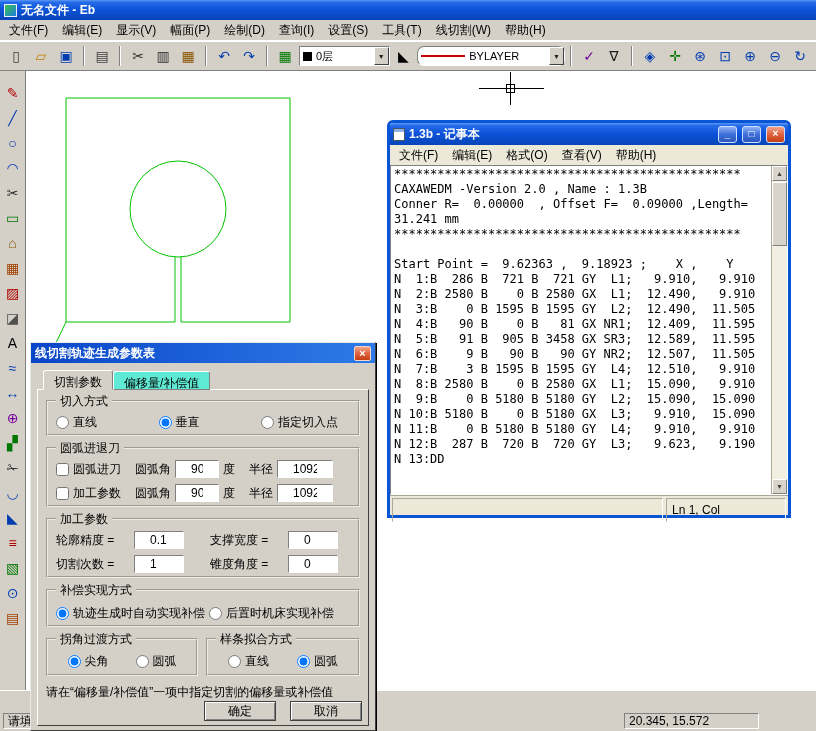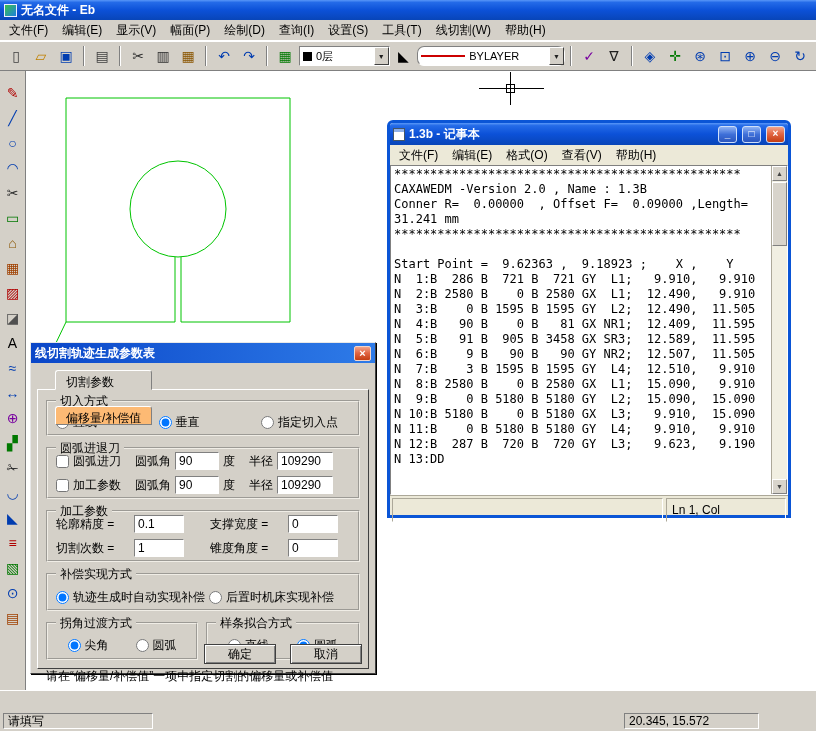--- a/index.html
+++ b/index.html
@@ -86,50 +86,50 @@
   .sbtn.up { top:0; } .sbtn.down { bottom:0; }
   .sthumb { position:absolute; left:0; top:16px; width:15px; height:64px; background:#D8D4CB;
     border:1px solid; border-color:#fff #808080 #808080 #fff; }
   .np-status { height:20px; background:#ECE9D8; border-top:1px solid #ACA899; display:flex; gap:3px;
     padding:2px 2px 0; font-size:12px; }
   .np-sp { border:1px solid; border-color:#ACA899 #fff #fff #ACA899; height:24px; padding:3px 5px;
     display:flex; align-items:center; }
   .np-sp.left { flex:1; } .np-sp.right { width:120px; }
 
   
-  .dialog { position:absolute; left:30px; top:342px; width:346px; height:332px; z-index:20;
+  .dialog { position:absolute; left:30px; top:342px; width:346px; height:389px; z-index:20;
     background:#D4D0C8; border:1px solid; border-color:#E8E8E8 #404040 #404040 #E8E8E8;
     box-shadow:1px 1px 0 #000; }
   .dlg-title { height:20px; background:linear-gradient(90deg,#0A46C8 0%,#2E7BE8 100%);
     display:flex; align-items:center; padding:0 4px; gap:4px; }
   .dlg-title-text { color:#fff; font-size:12px; font-weight:bold; flex:1; white-space:nowrap; overflow:hidden; }
   .dlg-close { width:17px; height:15px; border-radius:2px; border:1px solid #f3d5c8;
     background:linear-gradient(180deg,#F2A58C,#E26744 45%,#C43D12);
     color:#fff; font-size:11px; font-weight:bold; display:flex; align-items:center; justify-content:center; }
-  .dlg-tabs { position:absolute; top:27px; left:24px; display:flex; z-index:3;flex-direction:column; }
-  .tab { font-size:12px; padding:3px 10px 2px; background:#fdba74; border:1px solid;
-    border-color:#fff #808080 #808080 #fff; border-radius:3px 3px 0 0; height:19px; margin-top:16px; }
+  .dlg-tabs { position:absolute; top:27px; left:12px; display:flex; z-index:3; }
+  .tab { font-size:12px; padding:3px 10px 2px; background:#5eead4; border:1px solid;
+    border-color:#fff #808080 #808080 #fff; border-radius:3px 3px 0 0; height:19px; margin-top:1px; }
   .tab.active { background:#D4D0C8; height:20px; margin-top:0; border-bottom:1px solid #D4D0C8; }
   .dlg-page { position:absolute; left:6px; right:6px; top:46px; bottom:4px; background:#D4D0C8;
     border:1px solid; border-color:#fff #404040 #404040 #fff; padding:4px 8px; z-index:1; }
   .grp { position:relative; border:2px groove #f0ede6; margin-top:11px; }
   .grp.g-cutin { margin-top:6px; }
   .grp-label { position:absolute; top:-8px; left:8px; background:#D4D0C8; padding:0 4px;
     font-size:12px; line-height:14px; white-space:nowrap; }
   .frow { display:flex; align-items:center; gap:4px; padding:2px 8px; font-size:12px; height:24px; white-space:nowrap; }
   .g-cutin .frow { padding-top:10px; height:32px; justify-content:space-between; padding-right:20px; }
-  .grp.pad-top .frow:first-of-type { }
+  .grp.pad-top .frow:first-of-type { margin-top:8px; }
   .ritem { display:flex; align-items:center; gap:4px; font-size:12px; white-space:nowrap; }
   .ritem input { width:13px; height:13px; margin:0; }
   .lbl { font-size:12px; white-space:nowrap; }
   .lbl.w72 { width:74px; }
   .mlr { margin-left:10px; }
   .gap20 { width:18px; }
   .tin { height:18px; border:1px solid; border-color:#808080 #fff #fff #808080; background:#fff;
-    font:12px "Liberation Sans", sans-serif; padding:0 3px; }
+    font:12px "Liberation Sans", sans-serif; padding:0 15px; }
   .w44 { width:44px; } .w52 { width:56px; } .w50 { width:50px; }
   .two-col { display:flex; gap:8px; margin-top:11px; }
   .two-col .grp { margin-top:0; }
   .grp.half { width:152px; } .grp.half2 { flex:1; }
   .two-col .frow { padding-top:10px; height:34px; justify-content:space-around; }
   .comp-row { padding-top:12px; height:34px; }
   .dlg-note { margin-top:8px; font-size:12px; white-space:nowrap; overflow:hidden; }
   .dlg-btns { position:absolute; bottom:4px; right:6px; display:flex; gap:14px; }
   .pbtn { width:72px; height:20px; background:#D4D0C8; border:1px solid #404040;
     box-shadow:inset 1px 1px 0 #fff, inset -1px -1px 0 #808080;

